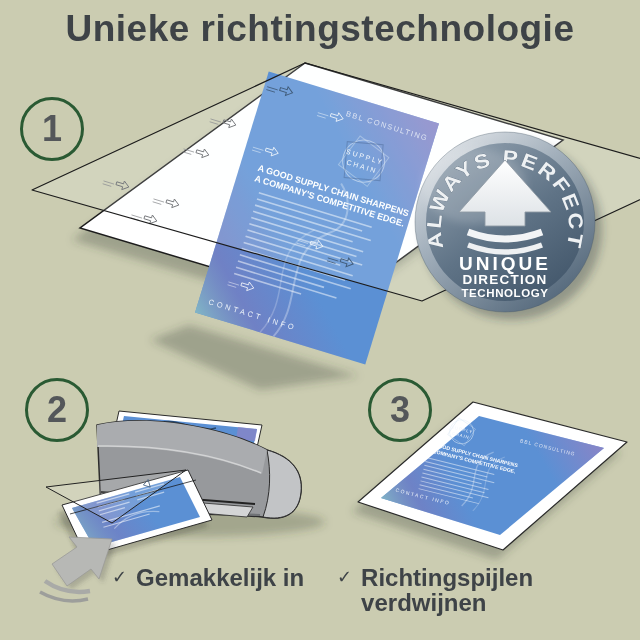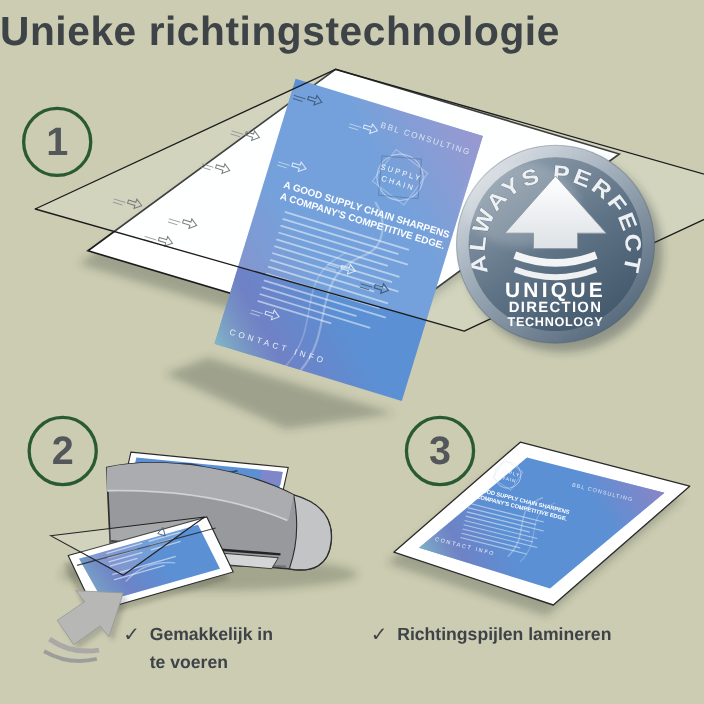--- a/index.html
+++ b/index.html
@@ -3,37 +3,37 @@
 <meta charset="utf-8">
 <style>
   html,body{margin:0;padding:0;}
   body{
     width:640px;height:640px;overflow:hidden;position:relative;
     background:#cbccb1;
     font-family:"Liberation Sans","DejaVu Sans",sans-serif;
   }
   .stage{position:absolute;left:0;top:0;width:640px;height:640px;}
   .title{
-    position:absolute;left:0;top:8px;width:640px;
+    position:absolute;left:0;top:8px;width:640px;text-align:center;
     font-size:37px;font-weight:bold;color:#3e4347;letter-spacing:0.5px;
   }
   .step-circle{
     position:absolute;width:58px;height:58px;border-radius:50%;
     border:3px solid #2a5a33;display:flex;align-items:center;justify-content:center;
     font-size:36px;font-weight:bold;color:#54575a;
   }
   #circle1{left:20px;top:97px;}
   #circle2{left:25px;top:378px;}
   #circle3{left:368px;top:378px;}
   .caption{
     position:absolute;display:flex;align-items:flex-start;
     color:#3e4347;font-weight:bold;
   }
   .caption .check{font-size:18px;line-height:24px;margin-right:9px;font-weight:bold;}
-  .caption .lines{font-size:16px;line-height:25px;}
+  .caption .lines{font-size:24px;line-height:25px;}
   #caption-left{left:112px;top:565px;}
   #caption-right{left:337px;top:565px;}
   svg{display:block;}
   svg text{font-family:"Liberation Sans","DejaVu Sans",sans-serif;}
 </style>
 </head>
 <body>
 
 <div class="stage">
 
@@ -281,23 +281,22 @@
     <span>2</span>
   </div>
   <div class="step-circle" id="circle3">
     <span>3</span>
   </div>
 
   <div class="caption" id="caption-left">
     <span class="check">✓</span>
     <span class="lines">
       <span>Gemakkelijk in</span><br>
-      <span>te voeren</span>
     </span>
   </div>
   <div class="caption" id="caption-right">
     <span class="check">✓</span>
     <span class="lines">
-      <span>Richtingspijlen lamineren</span><br>
+      <span>Richtingspijlen verdwijnen</span><br>
     </span>
   </div>
 
 </div>
 
 </body></html>

